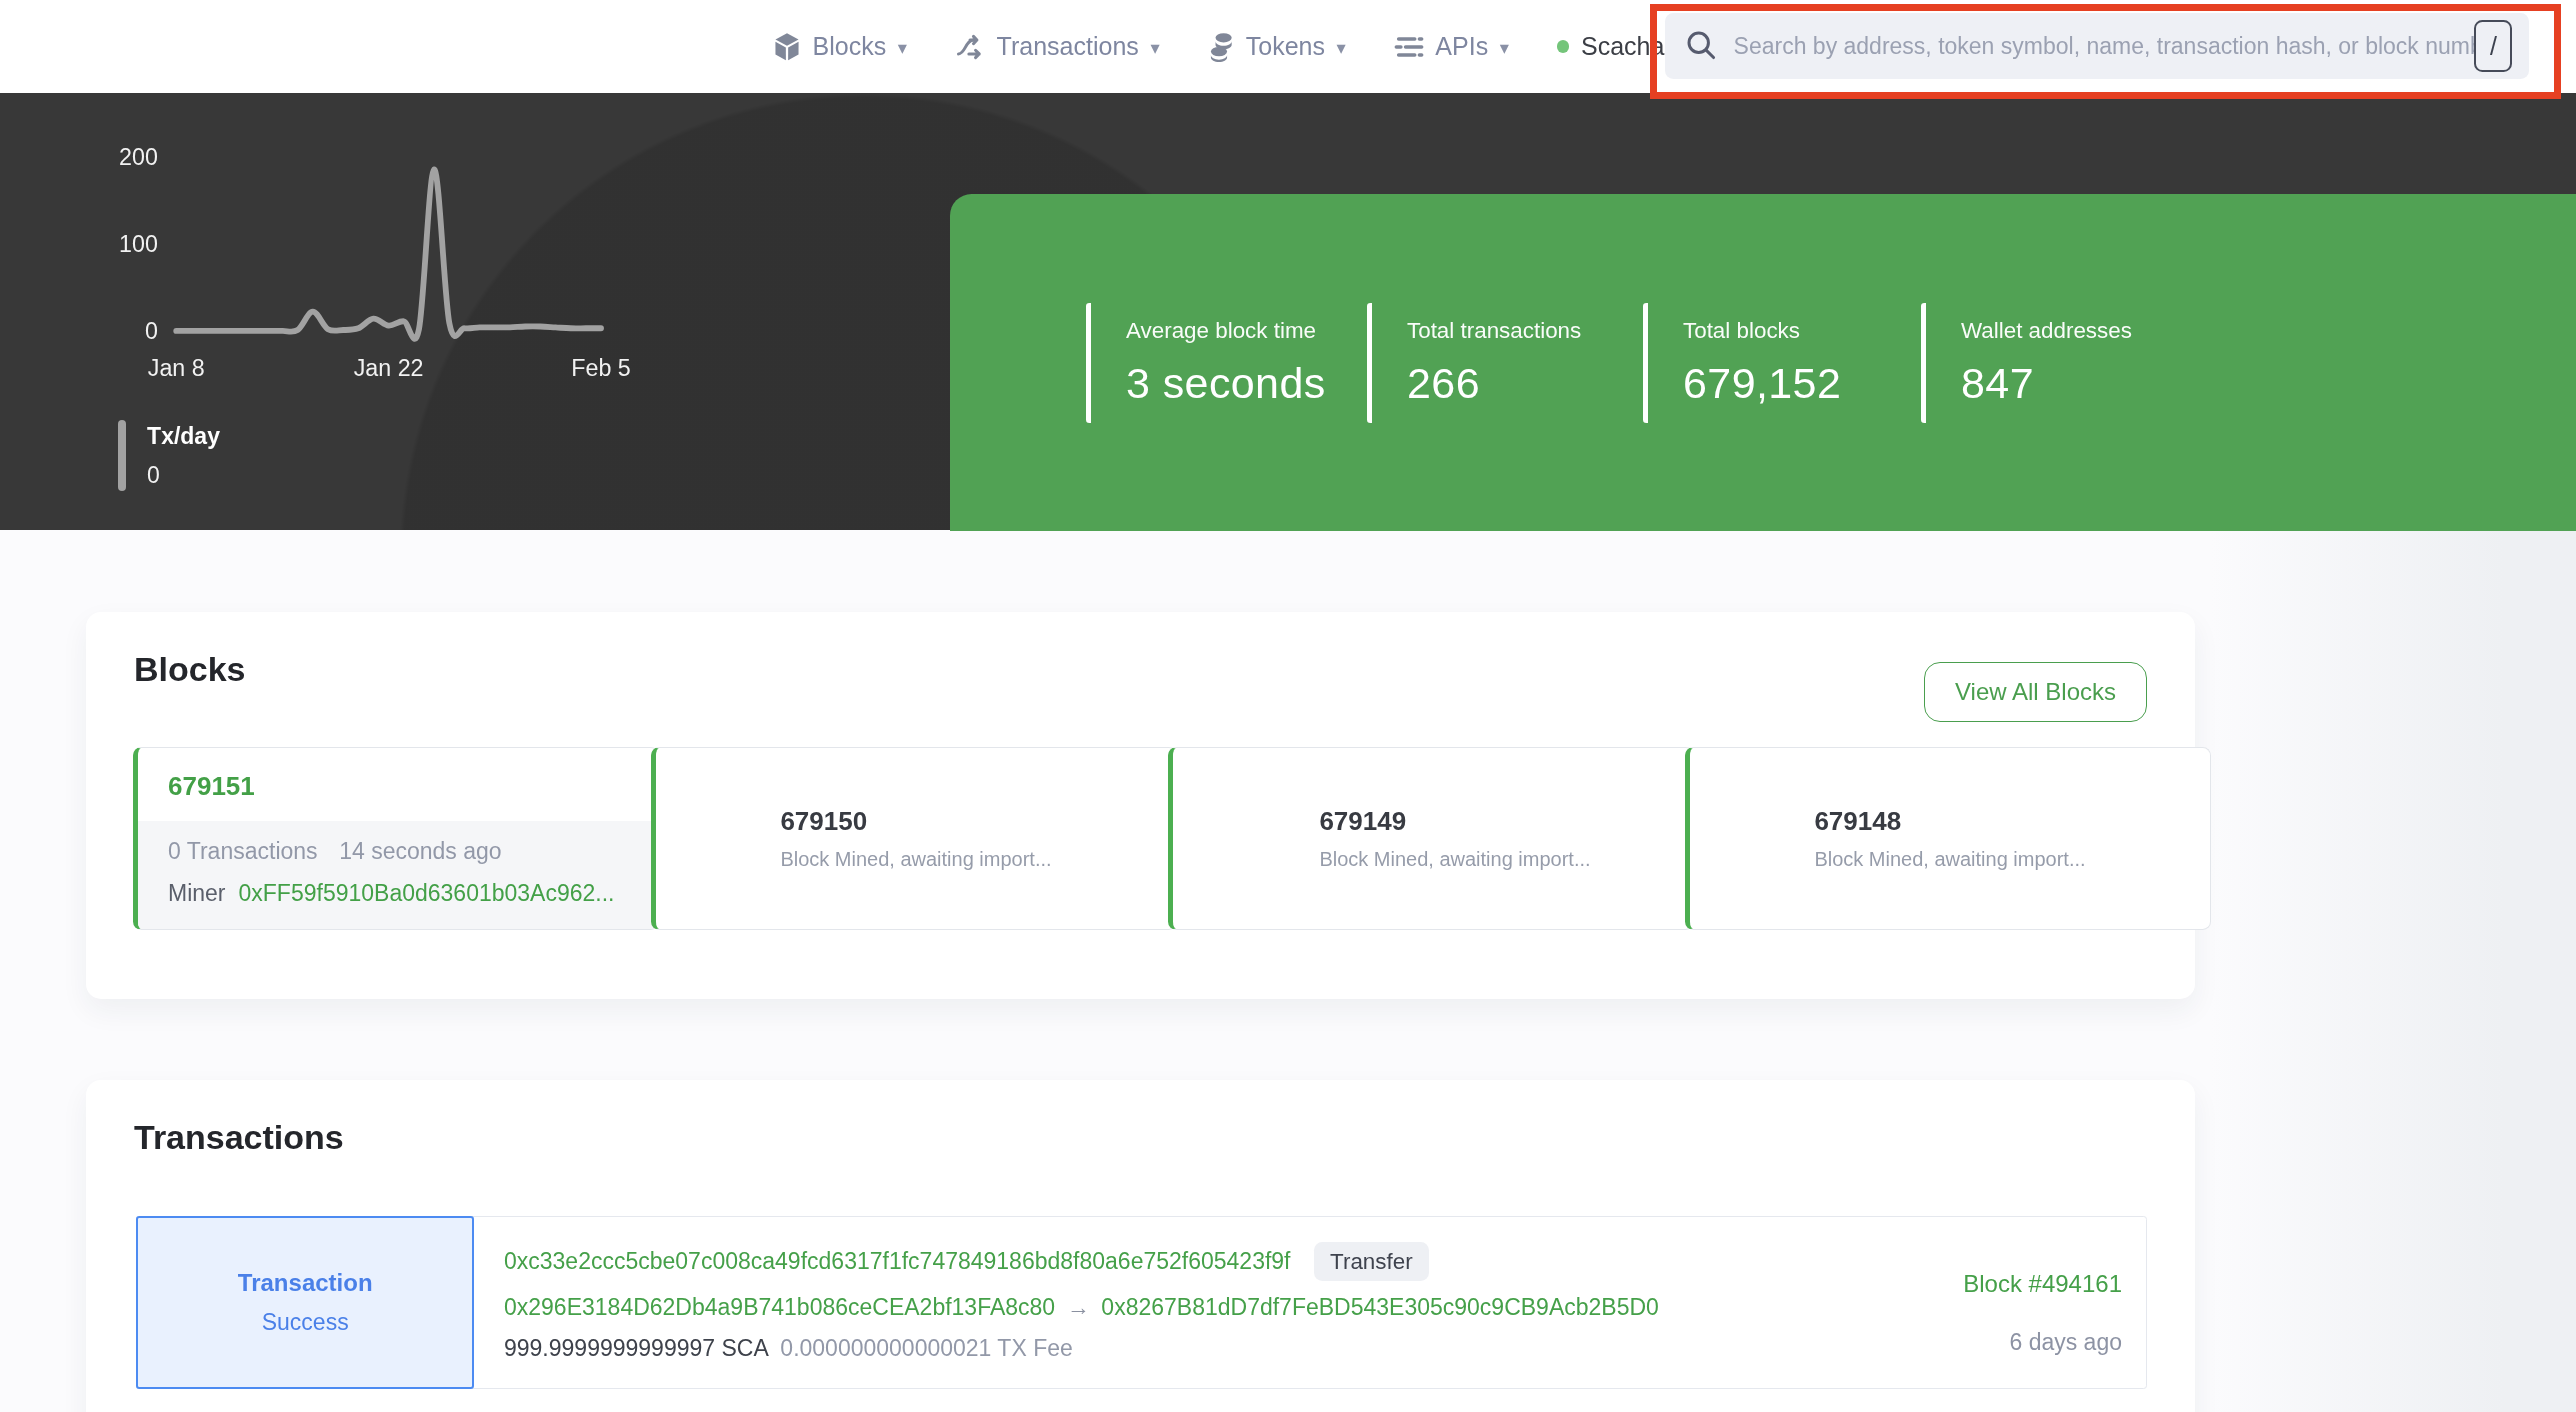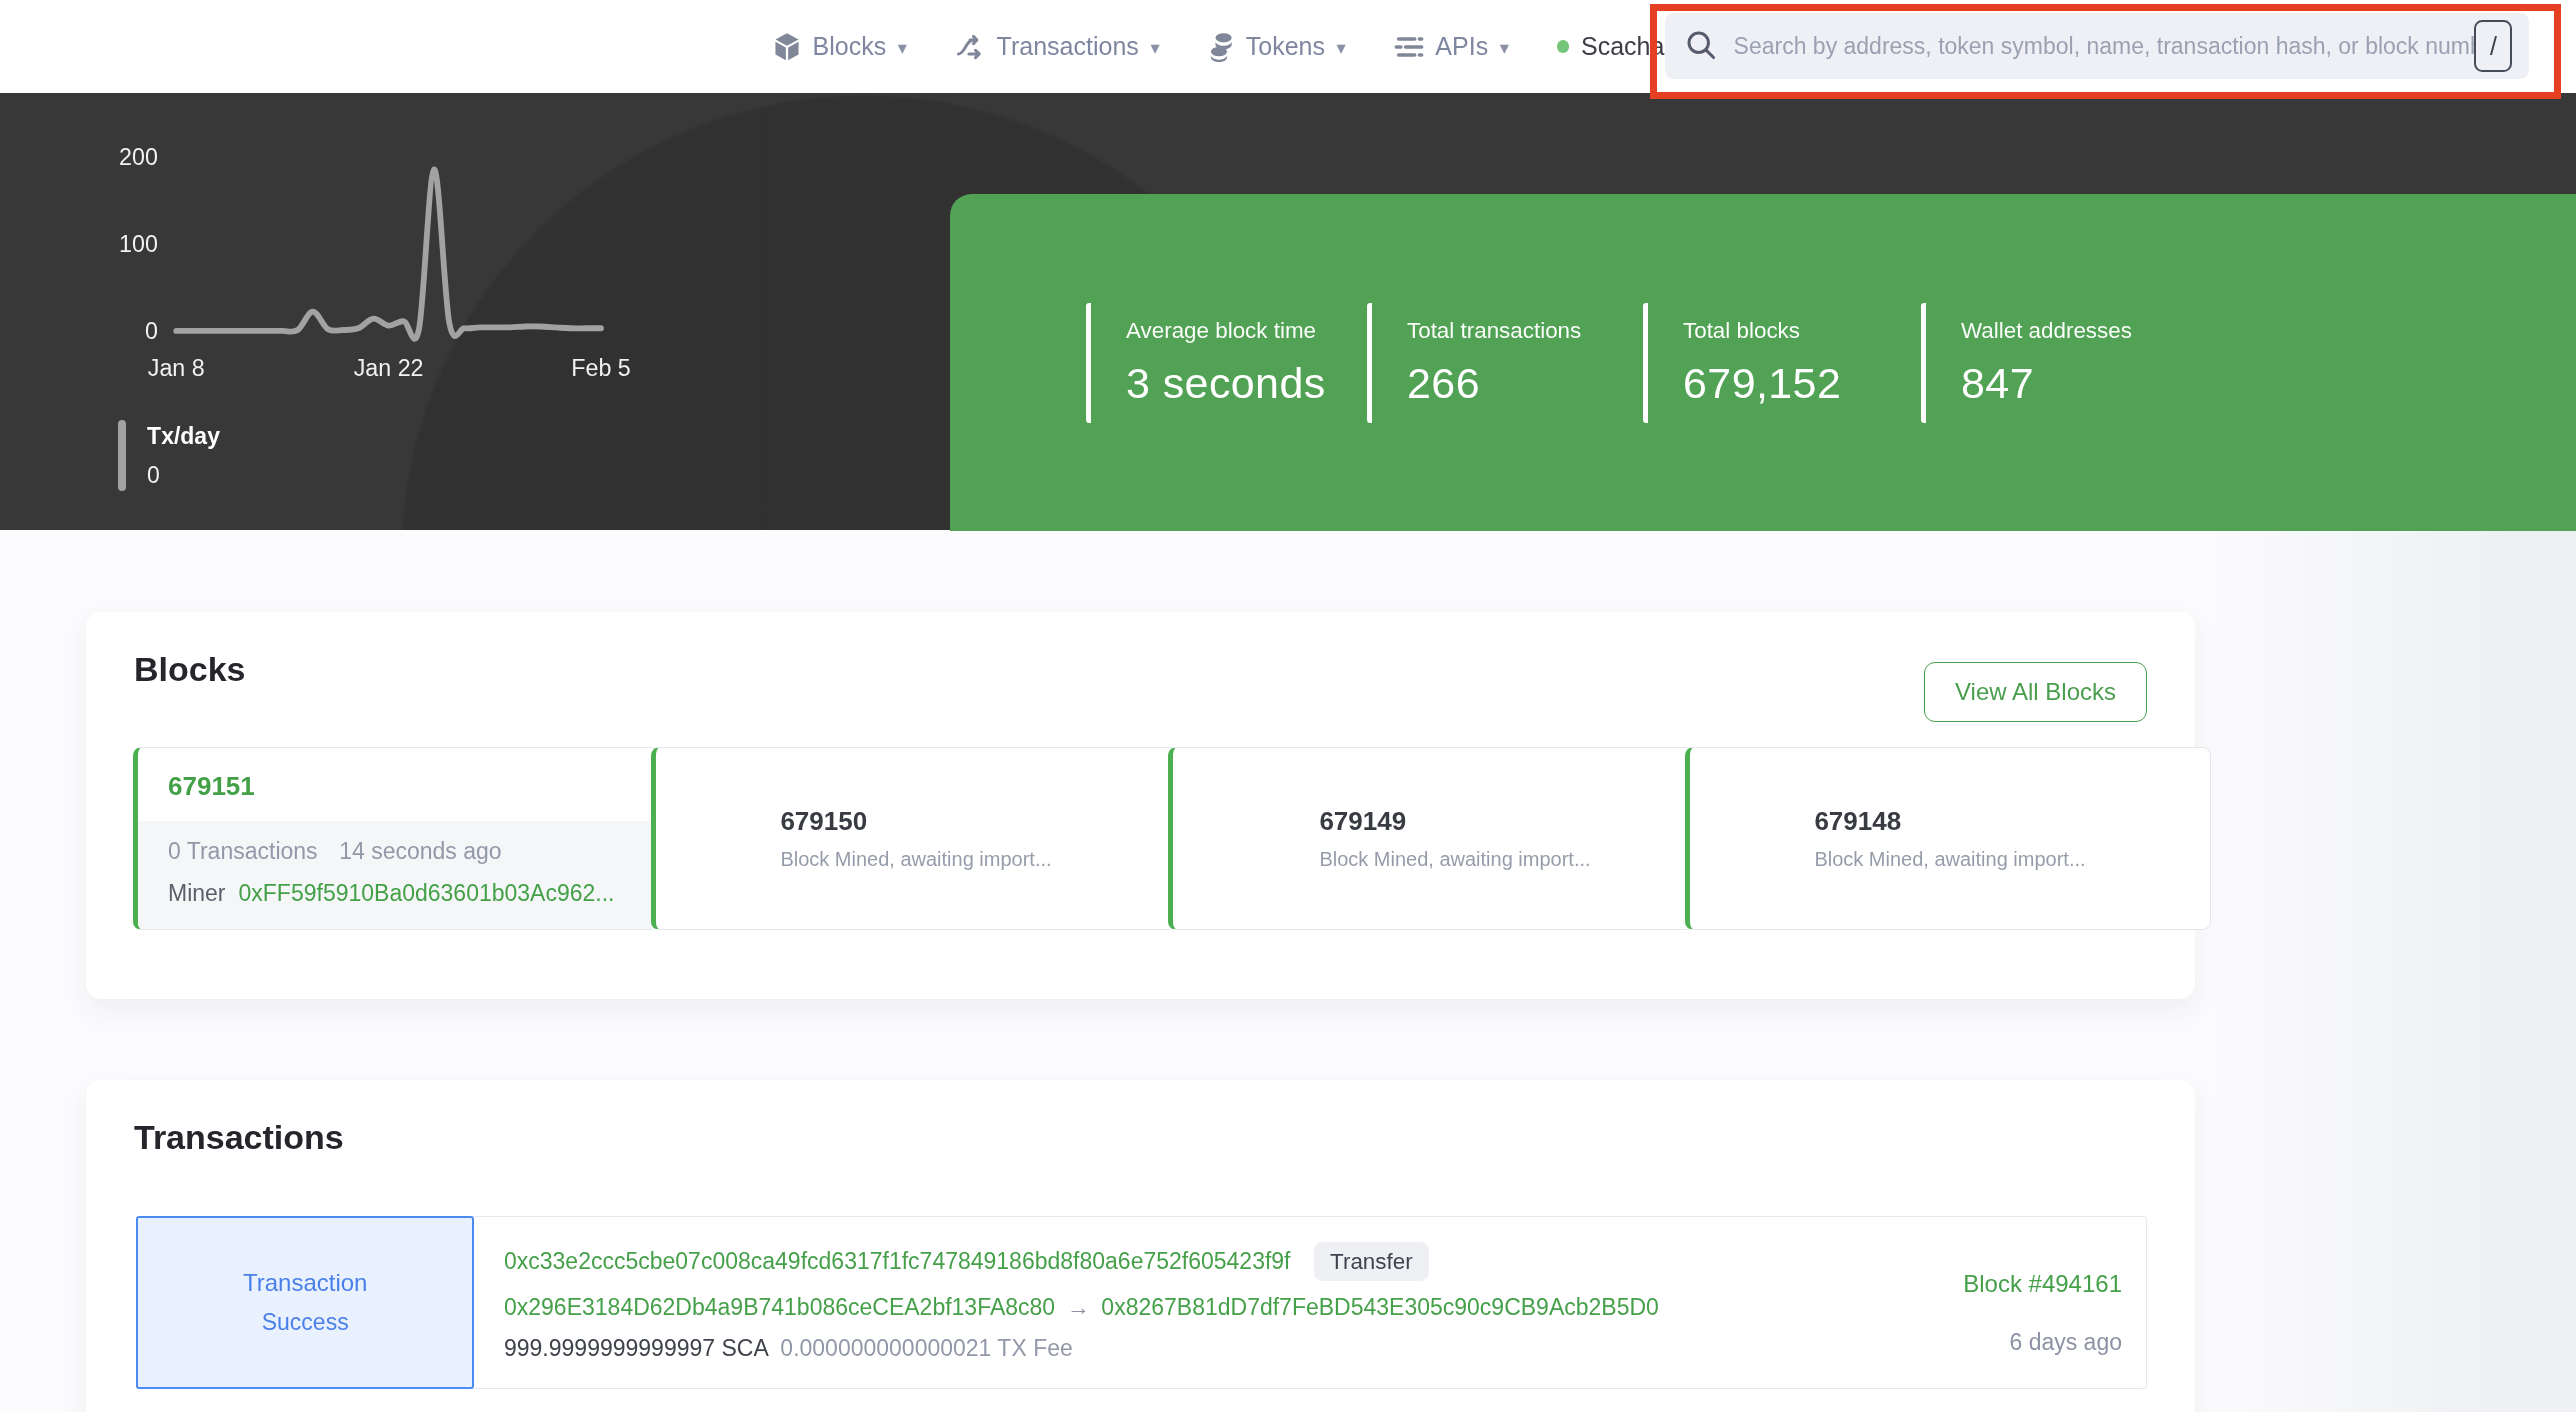--- a/index.html
+++ b/index.html
@@ -49,21 +49,21 @@
           padding-left:35px; color:#ffffff; display:flex; flex-direction:column; justify-content:center; gap:15px; }
   .stat-label { font-size:22.4px; font-weight:500; opacity:.97; }
   .stat-value { font-size:43px; font-weight:400; letter-spacing:0.4px; }
 
   
   .panel { position:absolute; left:86px; width:2109px; background:#ffffff; border-radius:15px;
            box-shadow:0 11.6px 28px rgba(40,45,60,0.06); }
   .panel-blocks { top:612px; height:387px; }
   .panel-txs { top:1080px; height:465px; }
   .panel h2 { position:absolute; left:48px; top:38px; font-size:34px; font-weight:600; color:#24262b; }
-  .view-all-btn { position:absolute; top:50px; border:1.7px solid #4a9e4e; border-radius:11px; background:#ffffff;
+  .view-all-btn { position:absolute; top:50px; border:1.7px solid #4a9e4e; border-radius:16px; background:#ffffff;
                   color:#4a9e4e; font-size:24px; font-family:"Liberation Sans", sans-serif;
                   height:60px; padding:0 30px; cursor:pointer; display:flex; align-items:center; }
   .panel-blocks .view-all-btn { right:48px; }
   .panel-txs .view-all-btn { right:50px; }
 
   
   .block-tile { position:absolute; top:135px; width:526px; height:183px; background:#ffffff;
                 border:0.8px solid #e3e6eb; border-left:5px solid #4caf50; border-radius:8.3px; overflow:hidden; }
   .tile-number { font-size:26px; font-weight:700; color:#383b42; }
   .tile-number.link { color:#43a047; cursor:pointer; }
@@ -75,21 +75,21 @@
   .block-tile.centered { display:flex; align-items:center; justify-content:center; }
   .tile-center-inner { display:flex; flex-direction:column; gap:11.6px; text-align:left; }
   .tile-status { font-size:20px; color:#969caa; }
 
   
   .tx-row { position:absolute; left:50px; top:136px; width:2011px; height:173px; background:#ffffff;
             border:0.8px solid #e5e8ee; border-radius:3.3px; }
   .tx-type-box { position:absolute; left:-0.8px; top:-0.8px; bottom:-0.8px; width:338px; background:#e9f1fe;
                  border:2.5px solid #4c8bf2; border-radius:3.3px; display:flex; flex-direction:column;
                  align-items:center; justify-content:center; gap:11.6px; }
-  .tx-type { color:#4a80e8; font-size:24px; font-weight:400; }
+  .tx-type { color:#4a80e8; font-size:24px; font-weight:700; }
   .tx-status { color:#4a80e8; font-size:23px; }
   .tx-body { position:absolute; left:367px; top:25px; display:flex; flex-direction:column; gap:13.3px; }
   .tx-line { font-size:23px; white-space:nowrap; display:flex; align-items:center; }
   .green-link { color:#45a049; cursor:pointer; }
   .arrow-sep { color:#8a90a0; margin:0 11.6px; }
   .transfer-badge { margin-left:23px; background:#eef0f4; border-radius:8.3px; color:#3f434e;
                     font-size:22.4px; padding:6.6px 16.6px; }
   .tx-amount { color:#3e424b; }
   .tx-fee { color:#9298a8; margin-left:11.6px; }
   .tx-meta { position:absolute; right:24px; top:53px; display:flex; flex-direction:column; gap:31px; text-align:right; }

